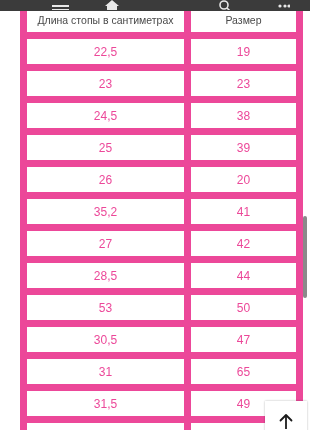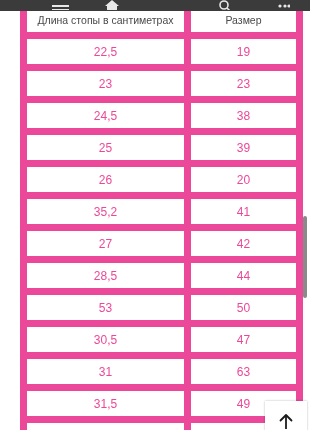--- a/index.html
+++ b/index.html
@@ -210,21 +210,21 @@
           <tr>
             <td class="num">53</td>
             <td class="num">50</td>
           </tr>
           <tr>
             <td class="num">30,5</td>
             <td class="num">47</td>
           </tr>
           <tr>
             <td class="num">31</td>
-            <td class="num">63</td>
+            <td class="num">65</td>
           </tr>
           <tr>
             <td class="num">31,5</td>
             <td class="num">49</td>
           </tr>
           <tr>
             <td class="num">32</td>
             <td class="num">50</td>
           </tr>
         </tbody>

